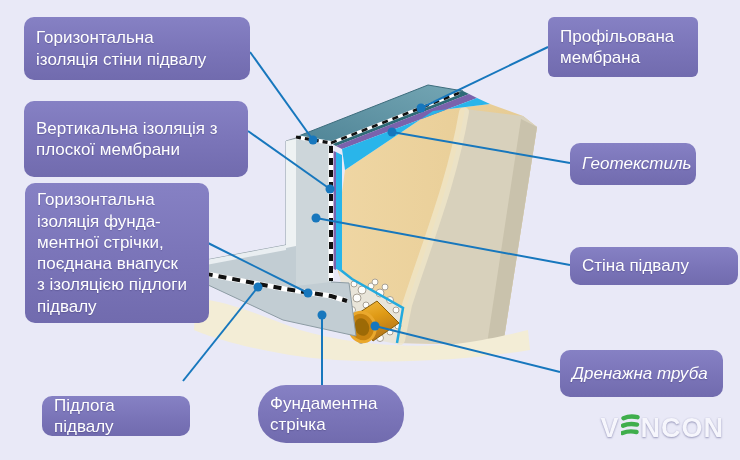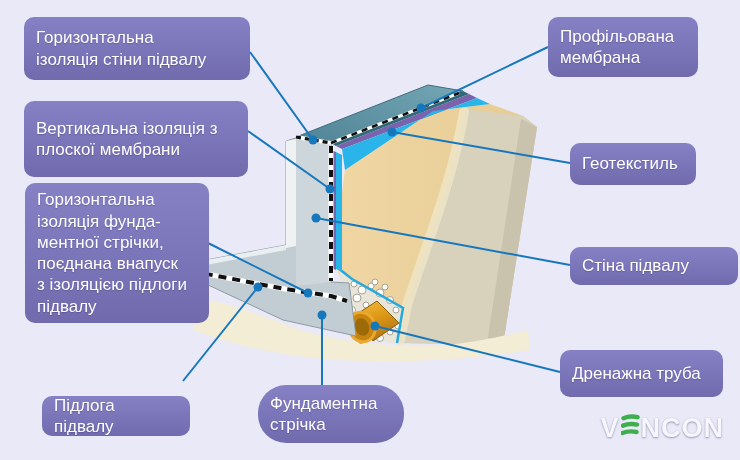--- a/index.html
+++ b/index.html
@@ -168,28 +168,28 @@
 ментної стрічки,
 поєднана внапуск
 з ізоляцією підлоги
 підвалу</div>
 
   <div class="label-box" style="left:42px;top:380px;width:148px;height:40px;margin-top:16px;">Підлога підвалу</div>
 
   <div class="label-box" style="left:258px;top:385px;width:146px;height:58px;border-radius:28px;">Фундаментна
 стрічка</div>
 
-  <div class="label-box" style="left:548px;top:17px;width:150px;height:60px;">Профільована
+  <div class="label-box" style="left:548px;top:17px;width:150px;height:60px;border-radius:6px;">Профільована
 мембрана</div>
 
-  <div class="label-box" style="left:570px;top:143px;width:126px;height:42px;">Геотекстиль</div>
+  <div class="label-box" style="left:570px;top:143px;width:126px;height:42px;font-style:italic;">Геотекстиль</div>
 
   <div class="label-box" style="left:570px;top:247px;width:168px;height:38px;">Стіна підвалу</div>
 
-  <div class="label-box" style="left:560px;top:350px;width:163px;height:47px;">Дренажна труба</div>
+  <div class="label-box" style="left:560px;top:350px;width:163px;height:47px;font-style:italic;">Дренажна труба</div>
 
   <div id="logo">
     <span>V</span>
     <span class="e-icon">
       <svg width="19" height="23" viewBox="0 0 19 23">
         <g fill="none" stroke="#3fae4c" stroke-width="4.4" stroke-linecap="round">
           <path d="M2.5,4.2 Q9,1.5 16.5,3.2"></path>
           <path d="M2,11.6 Q8.5,9 16,10.6"></path>
           <path d="M1.5,19 Q8,16.4 15.5,18"></path>
         </g>

